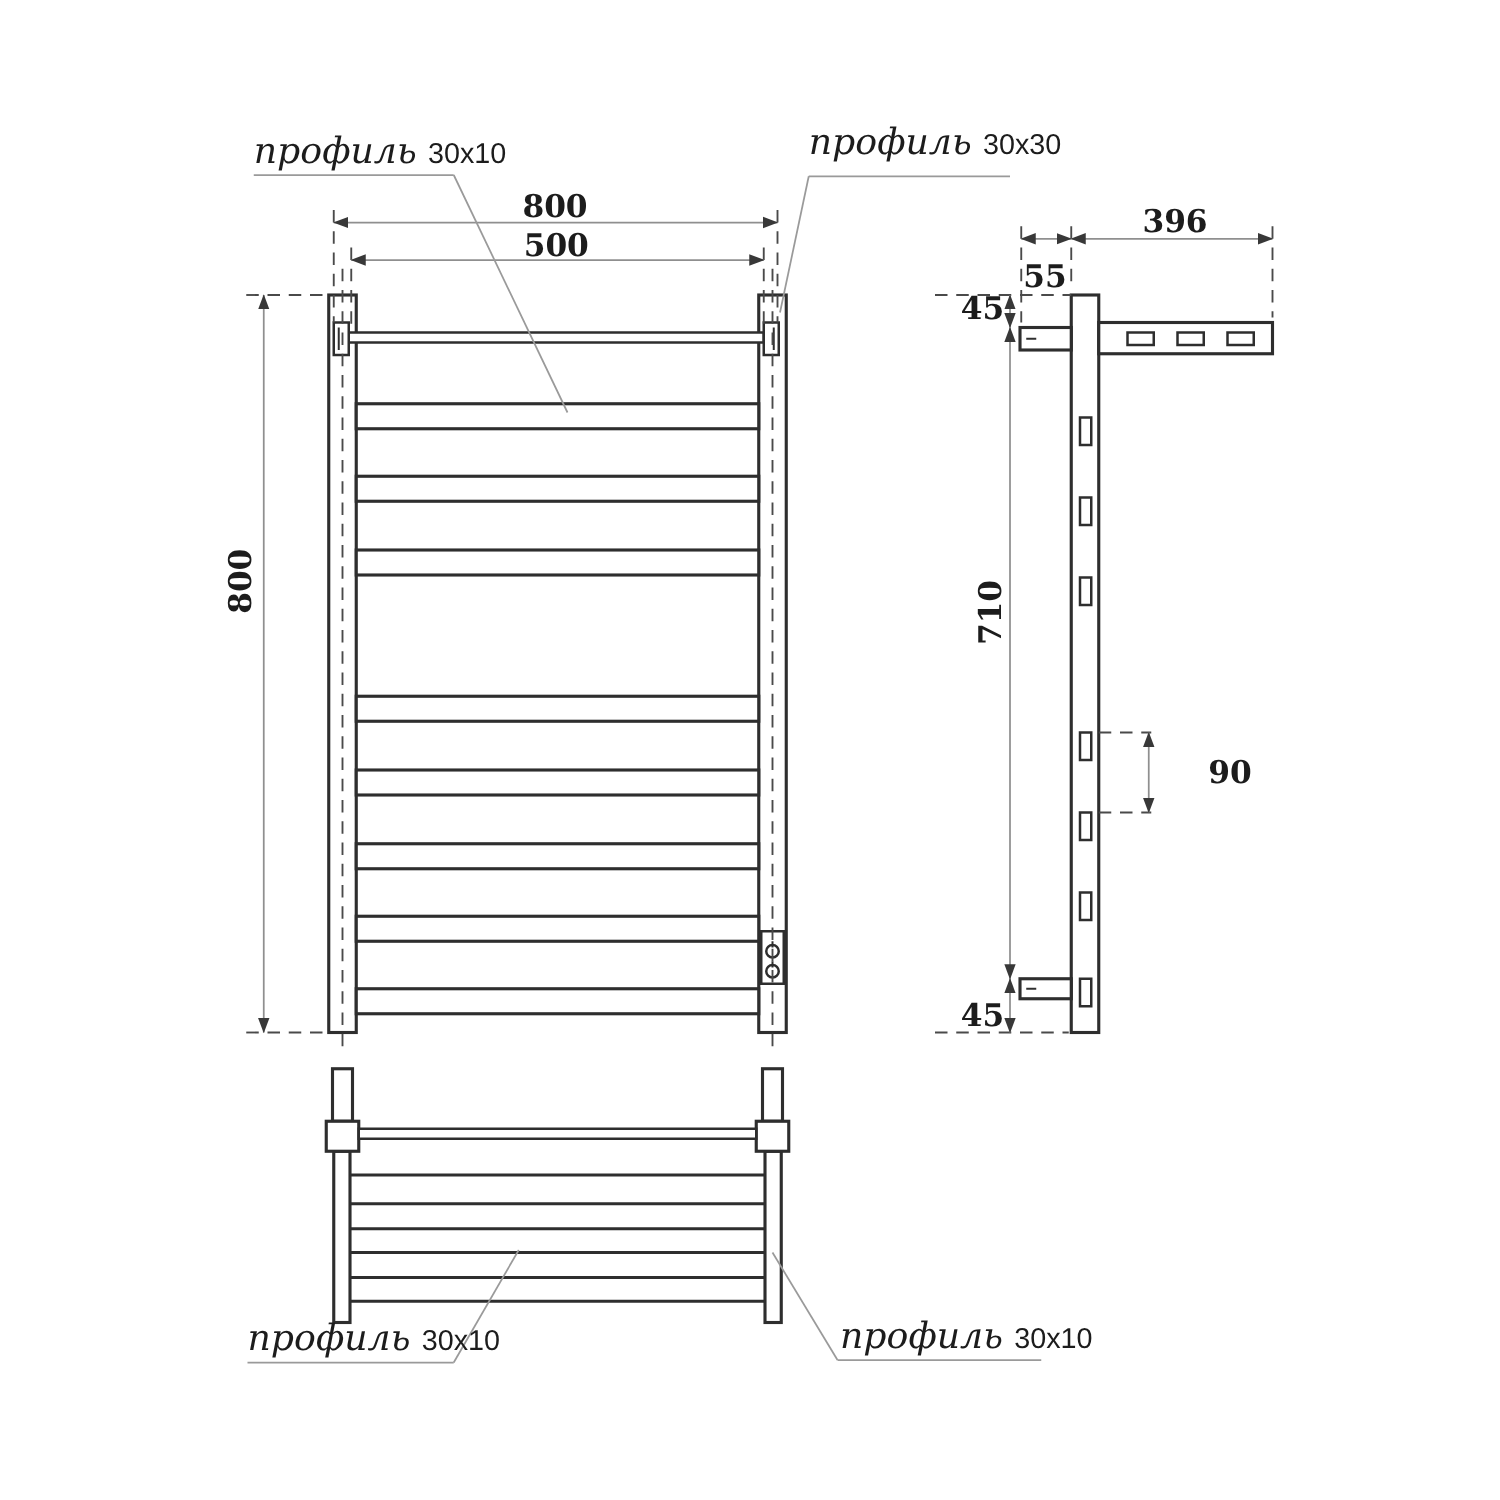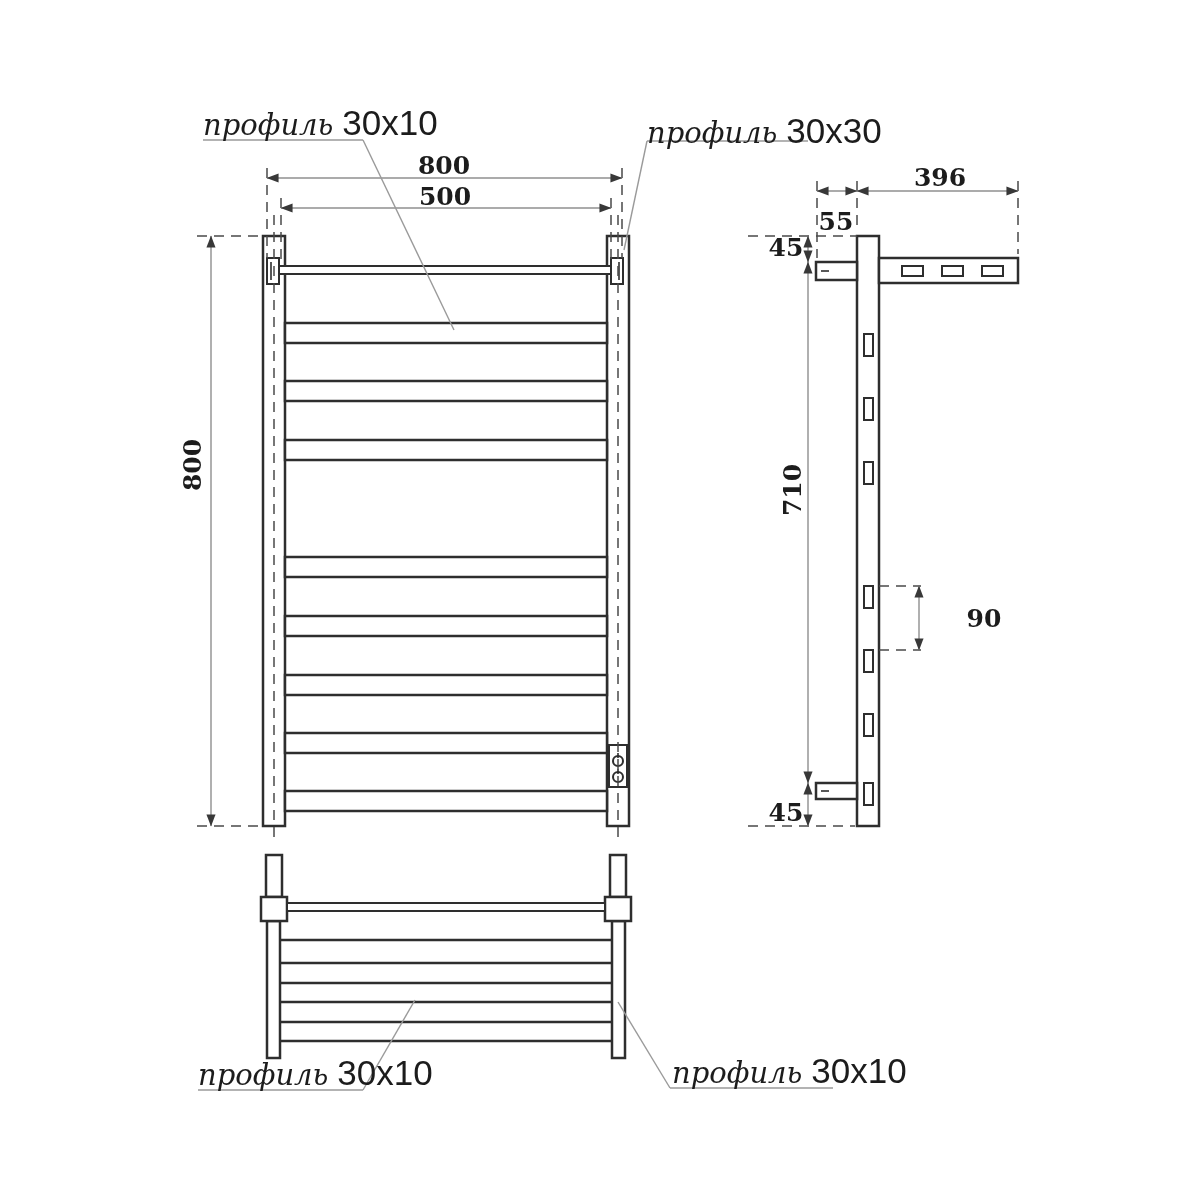--- a/index.html
+++ b/index.html
@@ -20,21 +20,21 @@
   .dim{stroke:var(--dimension);stroke-width:1.4;}
   .lead{stroke:var(--leader);stroke-width:1.4;fill:none;}
 
   
   .dimtxt{position:absolute;font-family:"DejaVu Serif","Liberation Serif",serif;
           font-weight:bold;font-size:25px;color:var(--text);white-space:nowrap;
           transform:translate(-50%,-50%);}
   .dimtxt.vert{transform:translate(-50%,-50%) rotate(-90deg);}
   .lbl{position:absolute;white-space:nowrap;color:var(--text);}
   .lbl .w{font-family:"DejaVu Serif","Liberation Serif",serif;font-style:italic;font-size:29px;text-align:center;}
-  .lbl .s{font-family:"Liberation Sans","DejaVu Sans",sans-serif;font-size:35px;margin-left:9px;text-align:center;}
+  .lbl .s{font-family:"Liberation Sans","DejaVu Sans",sans-serif;font-size:23px;margin-left:9px;text-align:center;}
 </style>
 </head>
 <body>
 
 <div id="canvas">
 
 <svg id="linework" width="1200" height="1200" viewBox="0 0 1200 1200">
   <defs>
     <marker id="arr" viewBox="0 0 10 10" refX="9.2" refY="5" markerWidth="9" markerHeight="9" orient="auto-start-reverse">
       <path d="M0,1.4 L9.6,5 L0,8.6 z" fill="#383838"></path>
@@ -155,21 +155,21 @@
   <div class="dimtxt" style="left:836px;top:177px;margin-top:44px;">55</div>
   <div class="dimtxt" style="left:940px;top:177px;">396</div>
   <div class="dimtxt" style="left:786px;top:247px;">45</div>
   <div class="dimtxt vert" style="left:792px;top:490px;">710</div>
   <div class="dimtxt" style="left:984px;top:618px;">90</div>
   <div class="dimtxt" style="left:786px;top:812px;">45</div>
 
   <div class="lbl" style="left:203px;top:103px;">
     <span class="w">профиль</span><span class="s">30x10</span>
   </div>
-  <div class="lbl" style="left:647px;top:111px;">
+  <div class="lbl" style="left:647px;top:96px;">
     <span class="w">профиль</span><span class="s">30x30</span>
   </div>
   <div class="lbl" style="left:198px;top:1053px;">
     <span class="w">профиль</span><span class="s">30x10</span>
   </div>
   <div class="lbl" style="left:672px;top:1051px;">
     <span class="w">профиль</span><span class="s">30x10</span>
   </div>
 
 </div>

